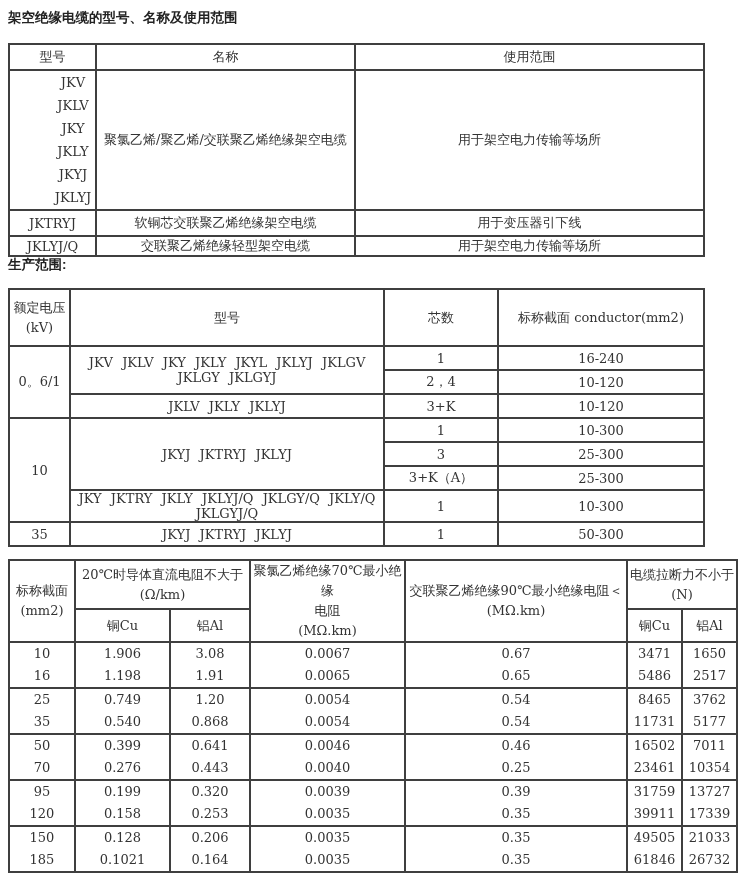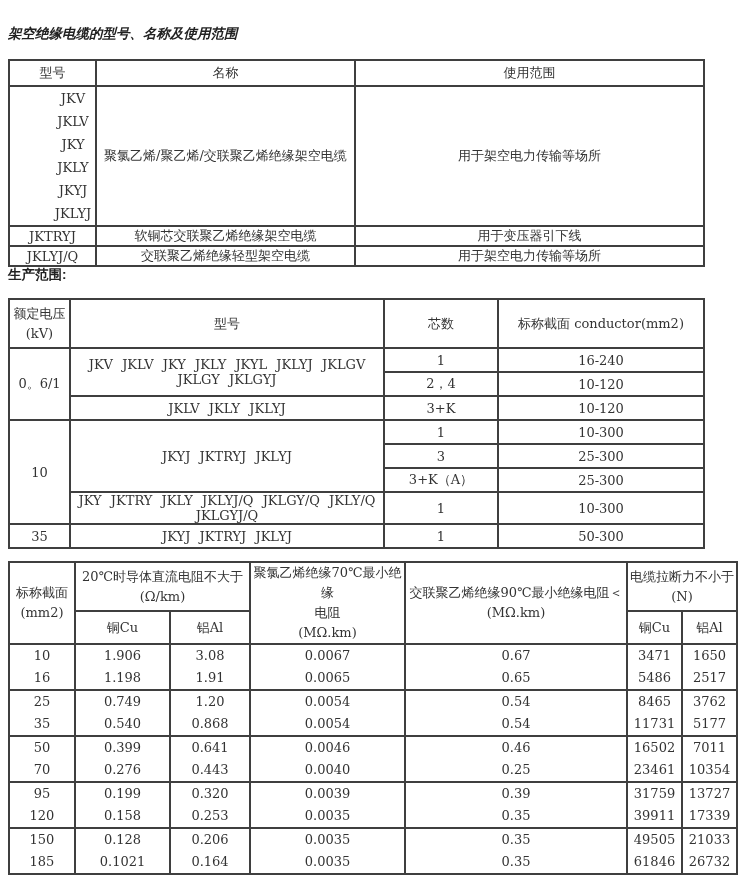--- a/index.html
+++ b/index.html
@@ -18,21 +18,21 @@
     width: 728px;
   }
   .sec-title {
     font-family: "Liberation Sans", "DejaVu Sans", sans-serif;
     font-weight: bold;
     font-size: 13.5px;
     color: #222222;
     line-height: 16px;
     margin: 0;
   }
-  .t1-title { margin-top: 18px; font-style: italic; }
+  .t1-title { margin-top: 2px; }
   .t2-title { }
   .t3-title { margin-top: 19px; }
 
   table {
     border-collapse: collapse;
     table-layout: fixed;
     empty-cells: show;
   }
   th, td {
     border: 2px solid #3f3f3f;
@@ -44,32 +44,32 @@
     overflow: hidden;
   }
 
   
   .table1 { width: 695px; margin-top: 17px; }
   .table1 .c-model { width: 87px; }
   .table1 .c-name  { width: 259px; }
   .table1 .c-usage { width: 349px; }
   .table1 thead tr { height: 26px; }
   .table1 .r1 { height: 69px; }
-  .table1 .r2 { height: 20px; }
+  .table1 .r2 { height: 26px; }
   .table1 .r3 { height: 16px; }
   .table1 .r4 { height: 48px; }
   .model-line { line-height: 23px; word-spacing: 6px; padding-left: 41px; }
 
   
   .table2 { width: 695px; margin-top: 15px; }
   .table2 .c-volt  { width: 61px; }
   .table2 .c-model { width: 314px; }
   .table2 .c-cores { width: 114px; }
   .table2 .c-sect  { width: 206px; }
-  .table2 thead tr { height: 49px; }
+  .table2 thead tr { height: 57px; }
   .table2 tbody tr { height: 24px; }
   .hdr-line { line-height: 20px; }
   .models-cell { word-spacing: 5px; }
 
   
   .table3 { width: 728px; margin-top: 12px; }
   .table3 .c-sec  { width: 66px; }
   .table3 .c-cu1  { width: 95px; }
   .table3 .c-al1  { width: 80px; }
   .table3 .c-pvc  { width: 155px; }

